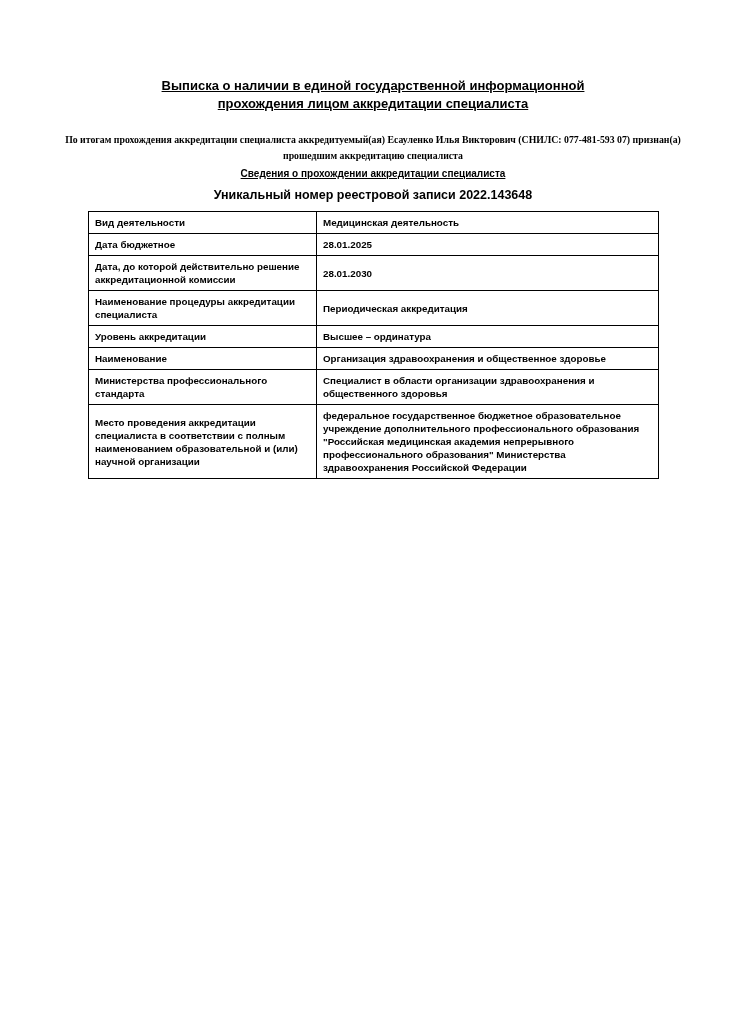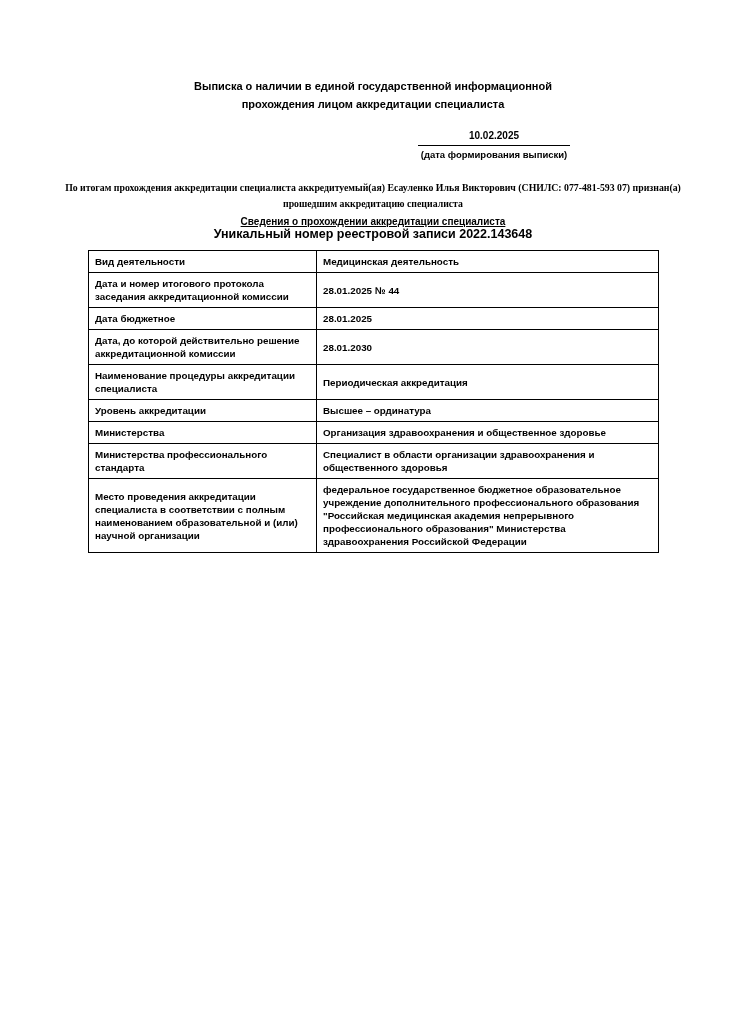--- a/index.html
+++ b/index.html
@@ -15,22 +15,23 @@
   .page {
     position: relative;
     width: 746px;
     height: 1029px;
     background: #ffffff;
     overflow: hidden;
   }
   .doc-title {
     padding-top: 77px;
     text-align: center;
-    font-size: 11px;
+    font-size: 13px;
     line-height: 18px;
+    text-decoration: underline;
   }
   .date-block {
     width: 152px;
     margin: 16px 0 0 418px;
     text-align: center;
   }
   .date-value {
     font-size: 10px;
     line-height: 14px;
     padding-bottom: 2px;
@@ -50,20 +51,21 @@
     line-height: 15.5px;
     font-family: Liberation Serif, serif;
   }
   .section-heading {
     margin-top: 5px;
     text-align: center;
     font-size: 10px;
     text-decoration: underline;
   }
   .registry-heading {
+    margin-top: 9px;
     text-align: center;
     font-size: 12.5px;
   }
   table.acc-table {
     margin: 9px 0 0 88px;
     width: 570px;
     border-collapse: collapse;
     table-layout: fixed;
   }
   .acc-table td {
@@ -80,63 +82,55 @@
 </head>
 <body>
 
 <div class="page">
 
   <div class="doc-title">
     <div>Выписка о наличии в единой государственной информационной</div>
     <div>прохождения лицом аккредитации специалиста</div>
   </div>
 
-  <div class="date-block">
-    <div class="date-value">10.02.2025</div>
-    <div class="date-caption">(дата формирования выписки)</div>
-  </div>
 
   <p class="intro">По итогам прохождения аккредитации специалиста аккредитуемый(ая) Есауленко Илья Викторович (СНИЛС: 077-481-593 07) признан(а) прошедшим аккредитацию специалиста</p>
 
   <div class="section-heading">Сведения о прохождении аккредитации специалиста</div>
 
   <div class="registry-heading">Уникальный номер реестровой записи 2022.143648</div>
 
   <table class="acc-table">
     <colgroup>
         <col class="c1">
         <col class="c2">
       </colgroup>
     <tbody>
       <tr>
         <td>Вид деятельности</td>
         <td>Медицинская деятельность</td>
       </tr>
       <tr>
-        <td>Дата и номер итогового протокола заседания аккредитационной комиссии</td>
-        <td>28.01.2025 № 44</td>
-      </tr>
-      <tr>
         <td>Дата бюджетное</td>
         <td>28.01.2025</td>
       </tr>
       <tr>
         <td>Дата, до которой действительно решение аккредитационной комиссии</td>
         <td>28.01.2030</td>
       </tr>
       <tr>
         <td>Наименование процедуры аккредитации специалиста</td>
         <td>Периодическая аккредитация</td>
       </tr>
       <tr>
         <td>Уровень аккредитации</td>
         <td>Высшее – ординатура</td>
       </tr>
       <tr>
-        <td>Министерства</td>
+        <td>Наименование</td>
         <td>Организация здравоохранения и общественное здоровье</td>
       </tr>
       <tr>
         <td>Министерства профессионального стандарта</td>
         <td>Специалист в области организации здравоохранения и общественного здоровья</td>
       </tr>
       <tr>
         <td>Место проведения аккредитации специалиста в соответствии с полным наименованием образовательной и (или) научной организации</td>
         <td>федеральное государственное бюджетное образовательное учреждение дополнительного профессионального образования "Российская медицинская академия непрерывного профессионального образования" Министерства здравоохранения Российской Федерации</td>
       </tr>

